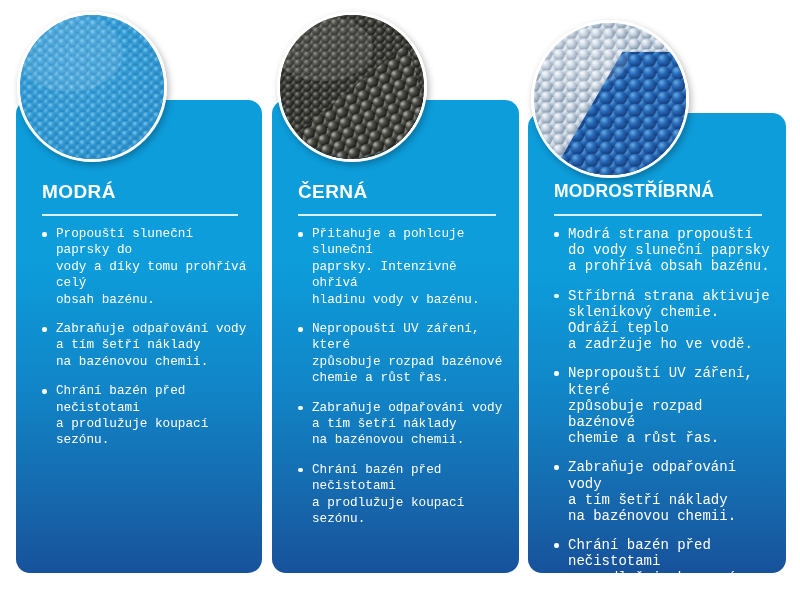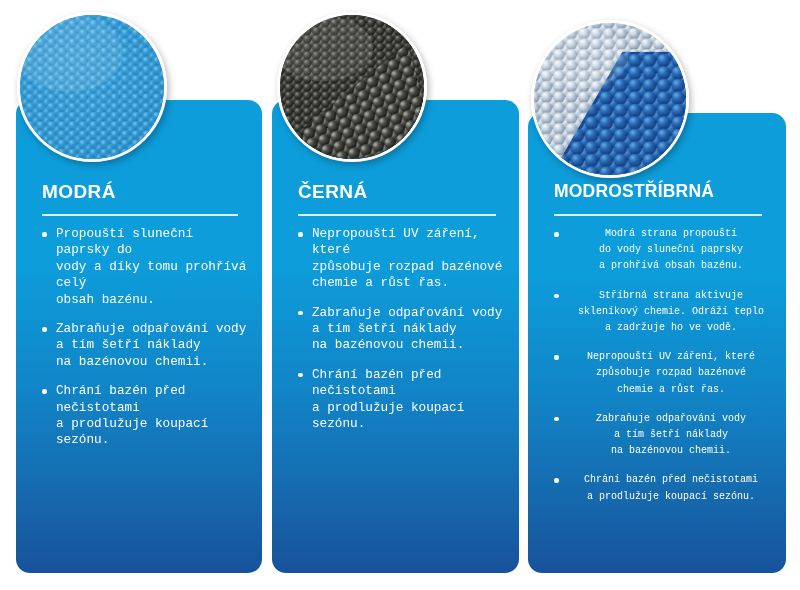--- a/index.html
+++ b/index.html
@@ -88,24 +88,23 @@
   .bullets li {
     position: relative;
     padding-left: 14px;
     font-size: 12.7px;
     line-height: 16.4px;
     margin-bottom: 13px;
     white-space: pre-line;
     font-family: Liberation Mono, monospace;
   }
   .card-3 .bullets li {
-    font-size: 10px;
+    font-size: 14px;
     line-height: 16.2px;
     margin-bottom: 13px;
-    text-align: center;
   }
   .bullets li::before {
     content: "";
     position: absolute;
     left: 0;
     top: 6px;
     width: 4.5px;
     height: 4.5px;
     border-radius: 50%;
     background: #ffffff;
@@ -128,20 +127,23 @@
 na bazénovou chemii.</li>
       <li>Chrání bazén před nečistotami
 a prodlužuje koupací sezónu.</li>
     </ul>
   </div>
 
   <div class="card card-2">
     <div class="card-title">ČERNÁ</div>
     <div class="divider"></div>
     <ul class="bullets">
+      <li>Přitahuje a pohlcuje sluneční
+paprsky. Intenzivně ohřívá
+hladinu vody v bazénu.</li>
       <li>Nepropouští UV záření, které
 způsobuje rozpad bazénové
 chemie a růst řas.</li>
       <li>Zabraňuje odpařování vody
 a tím šetří náklady
 na bazénovou chemii.</li>
       <li>Chrání bazén před nečistotami
 a prodlužuje koupací sezónu.</li>
     </ul>
   </div>

